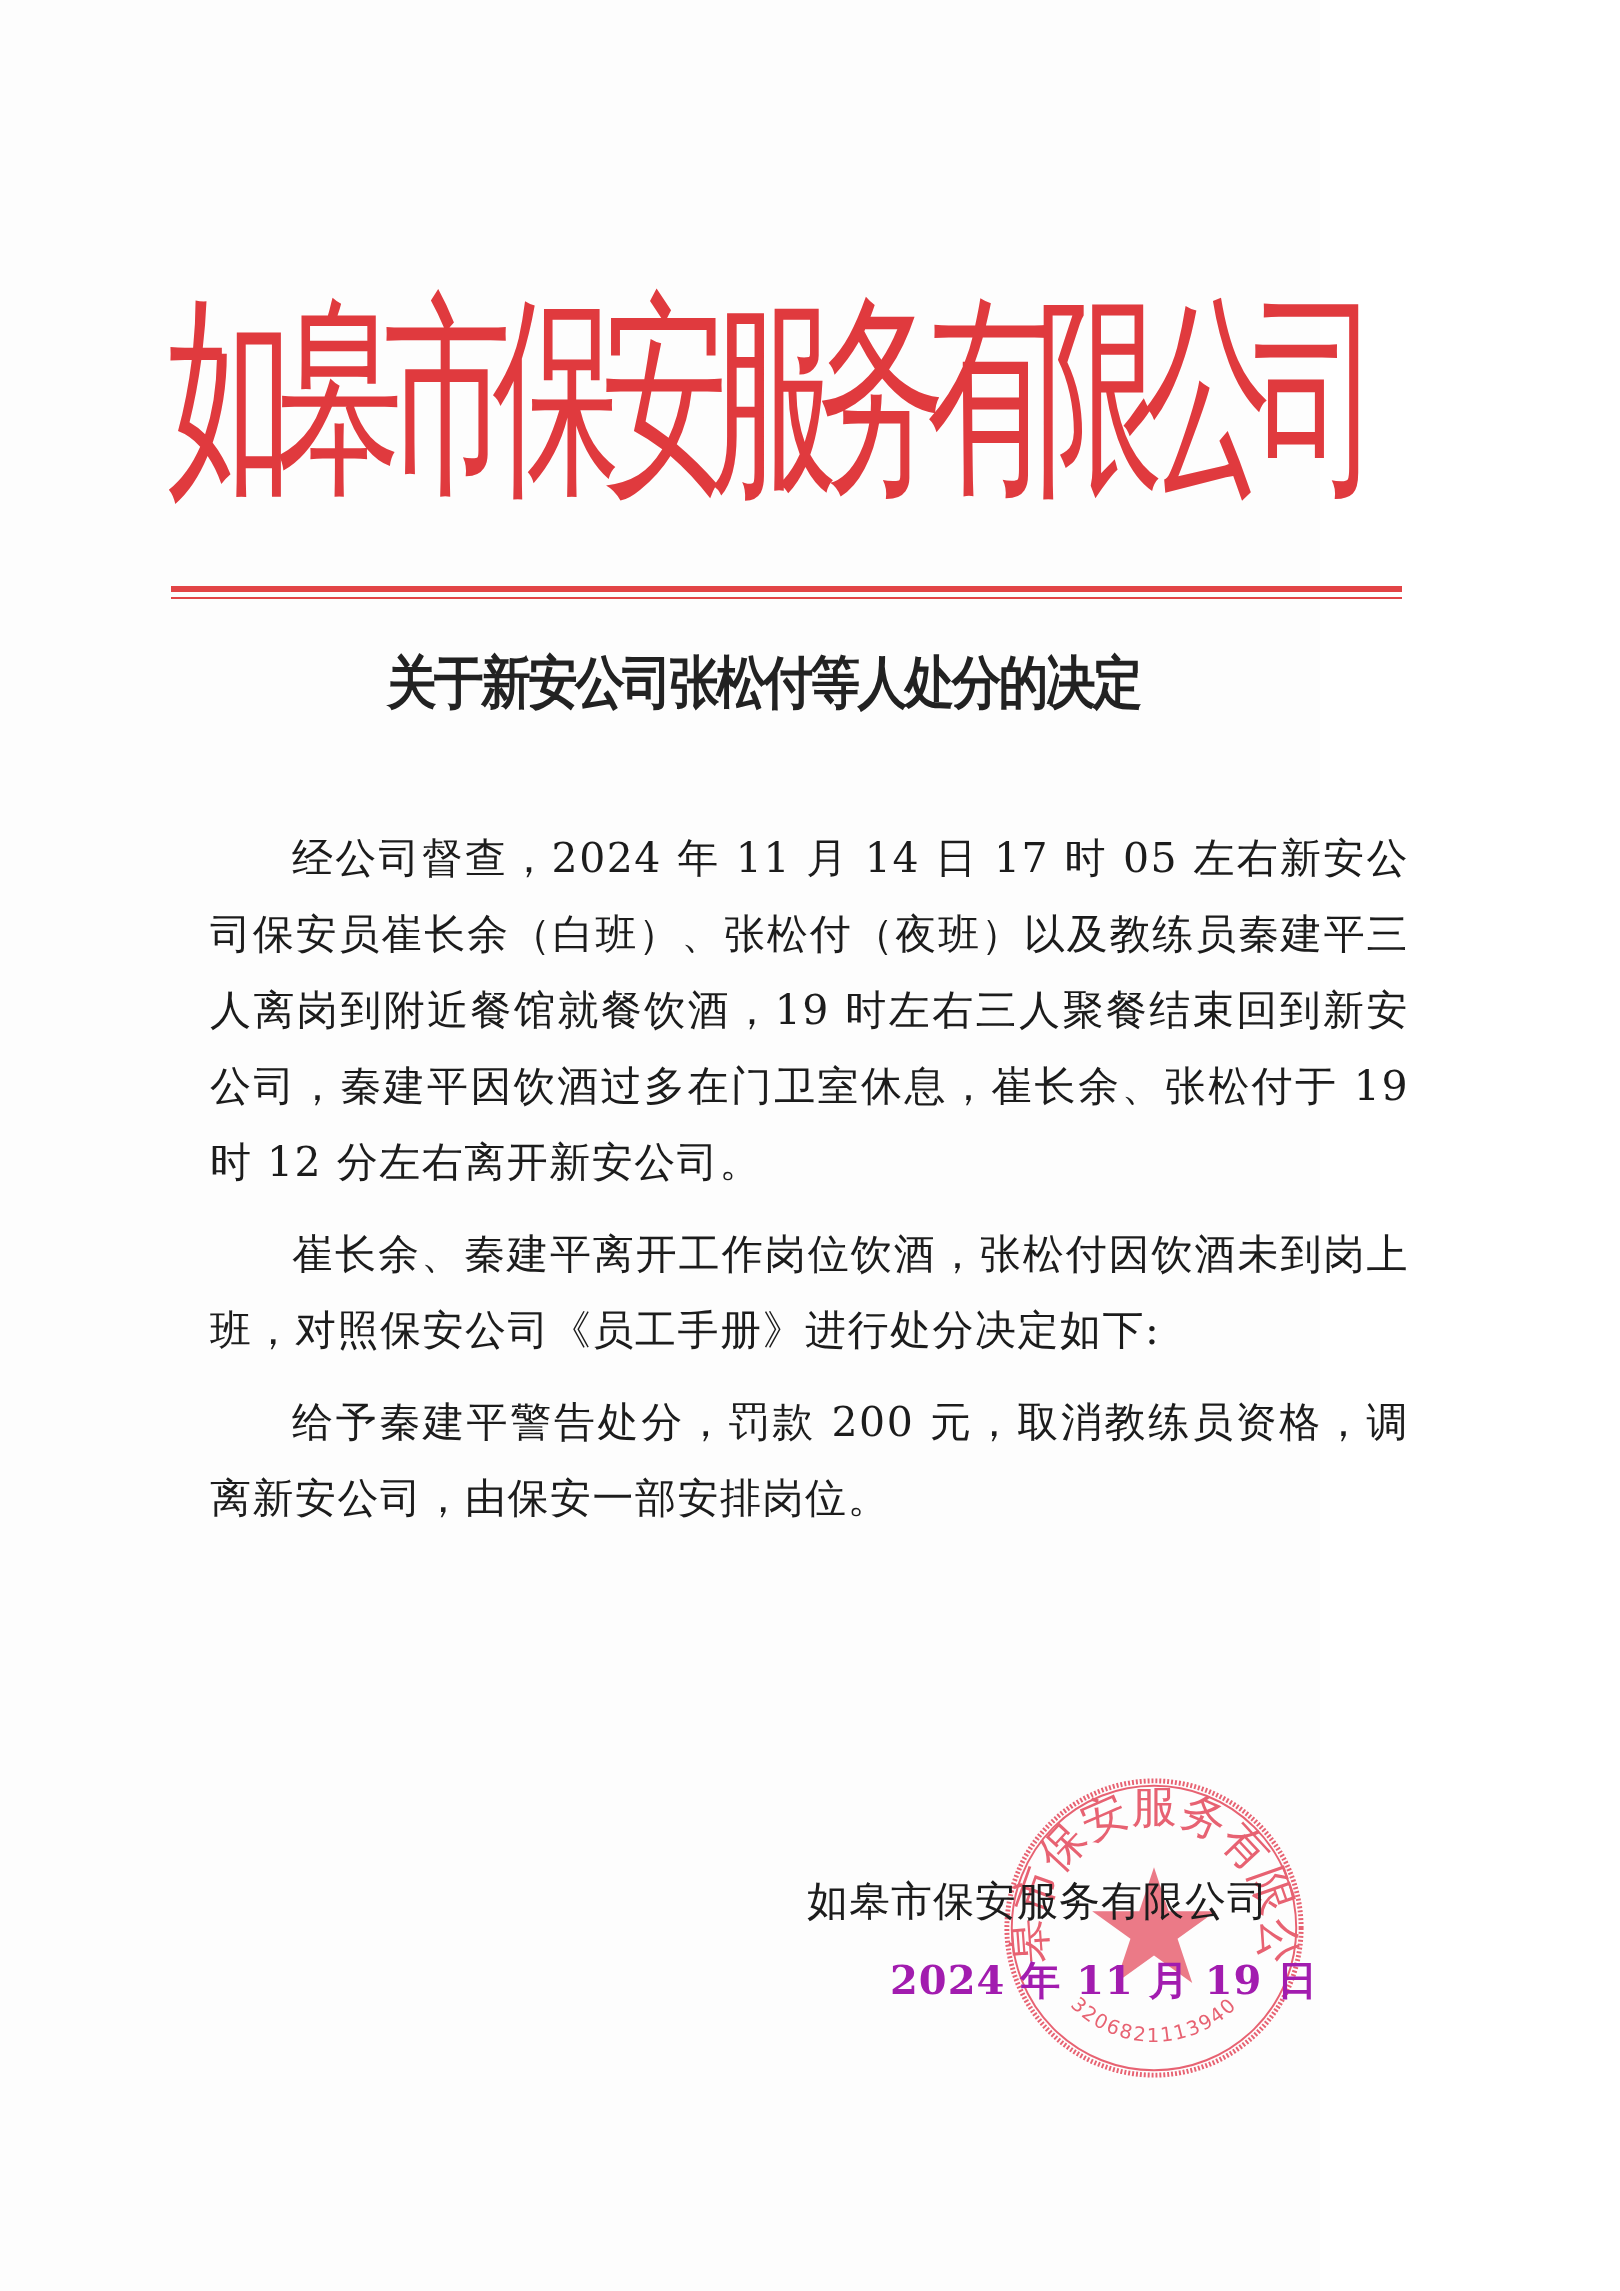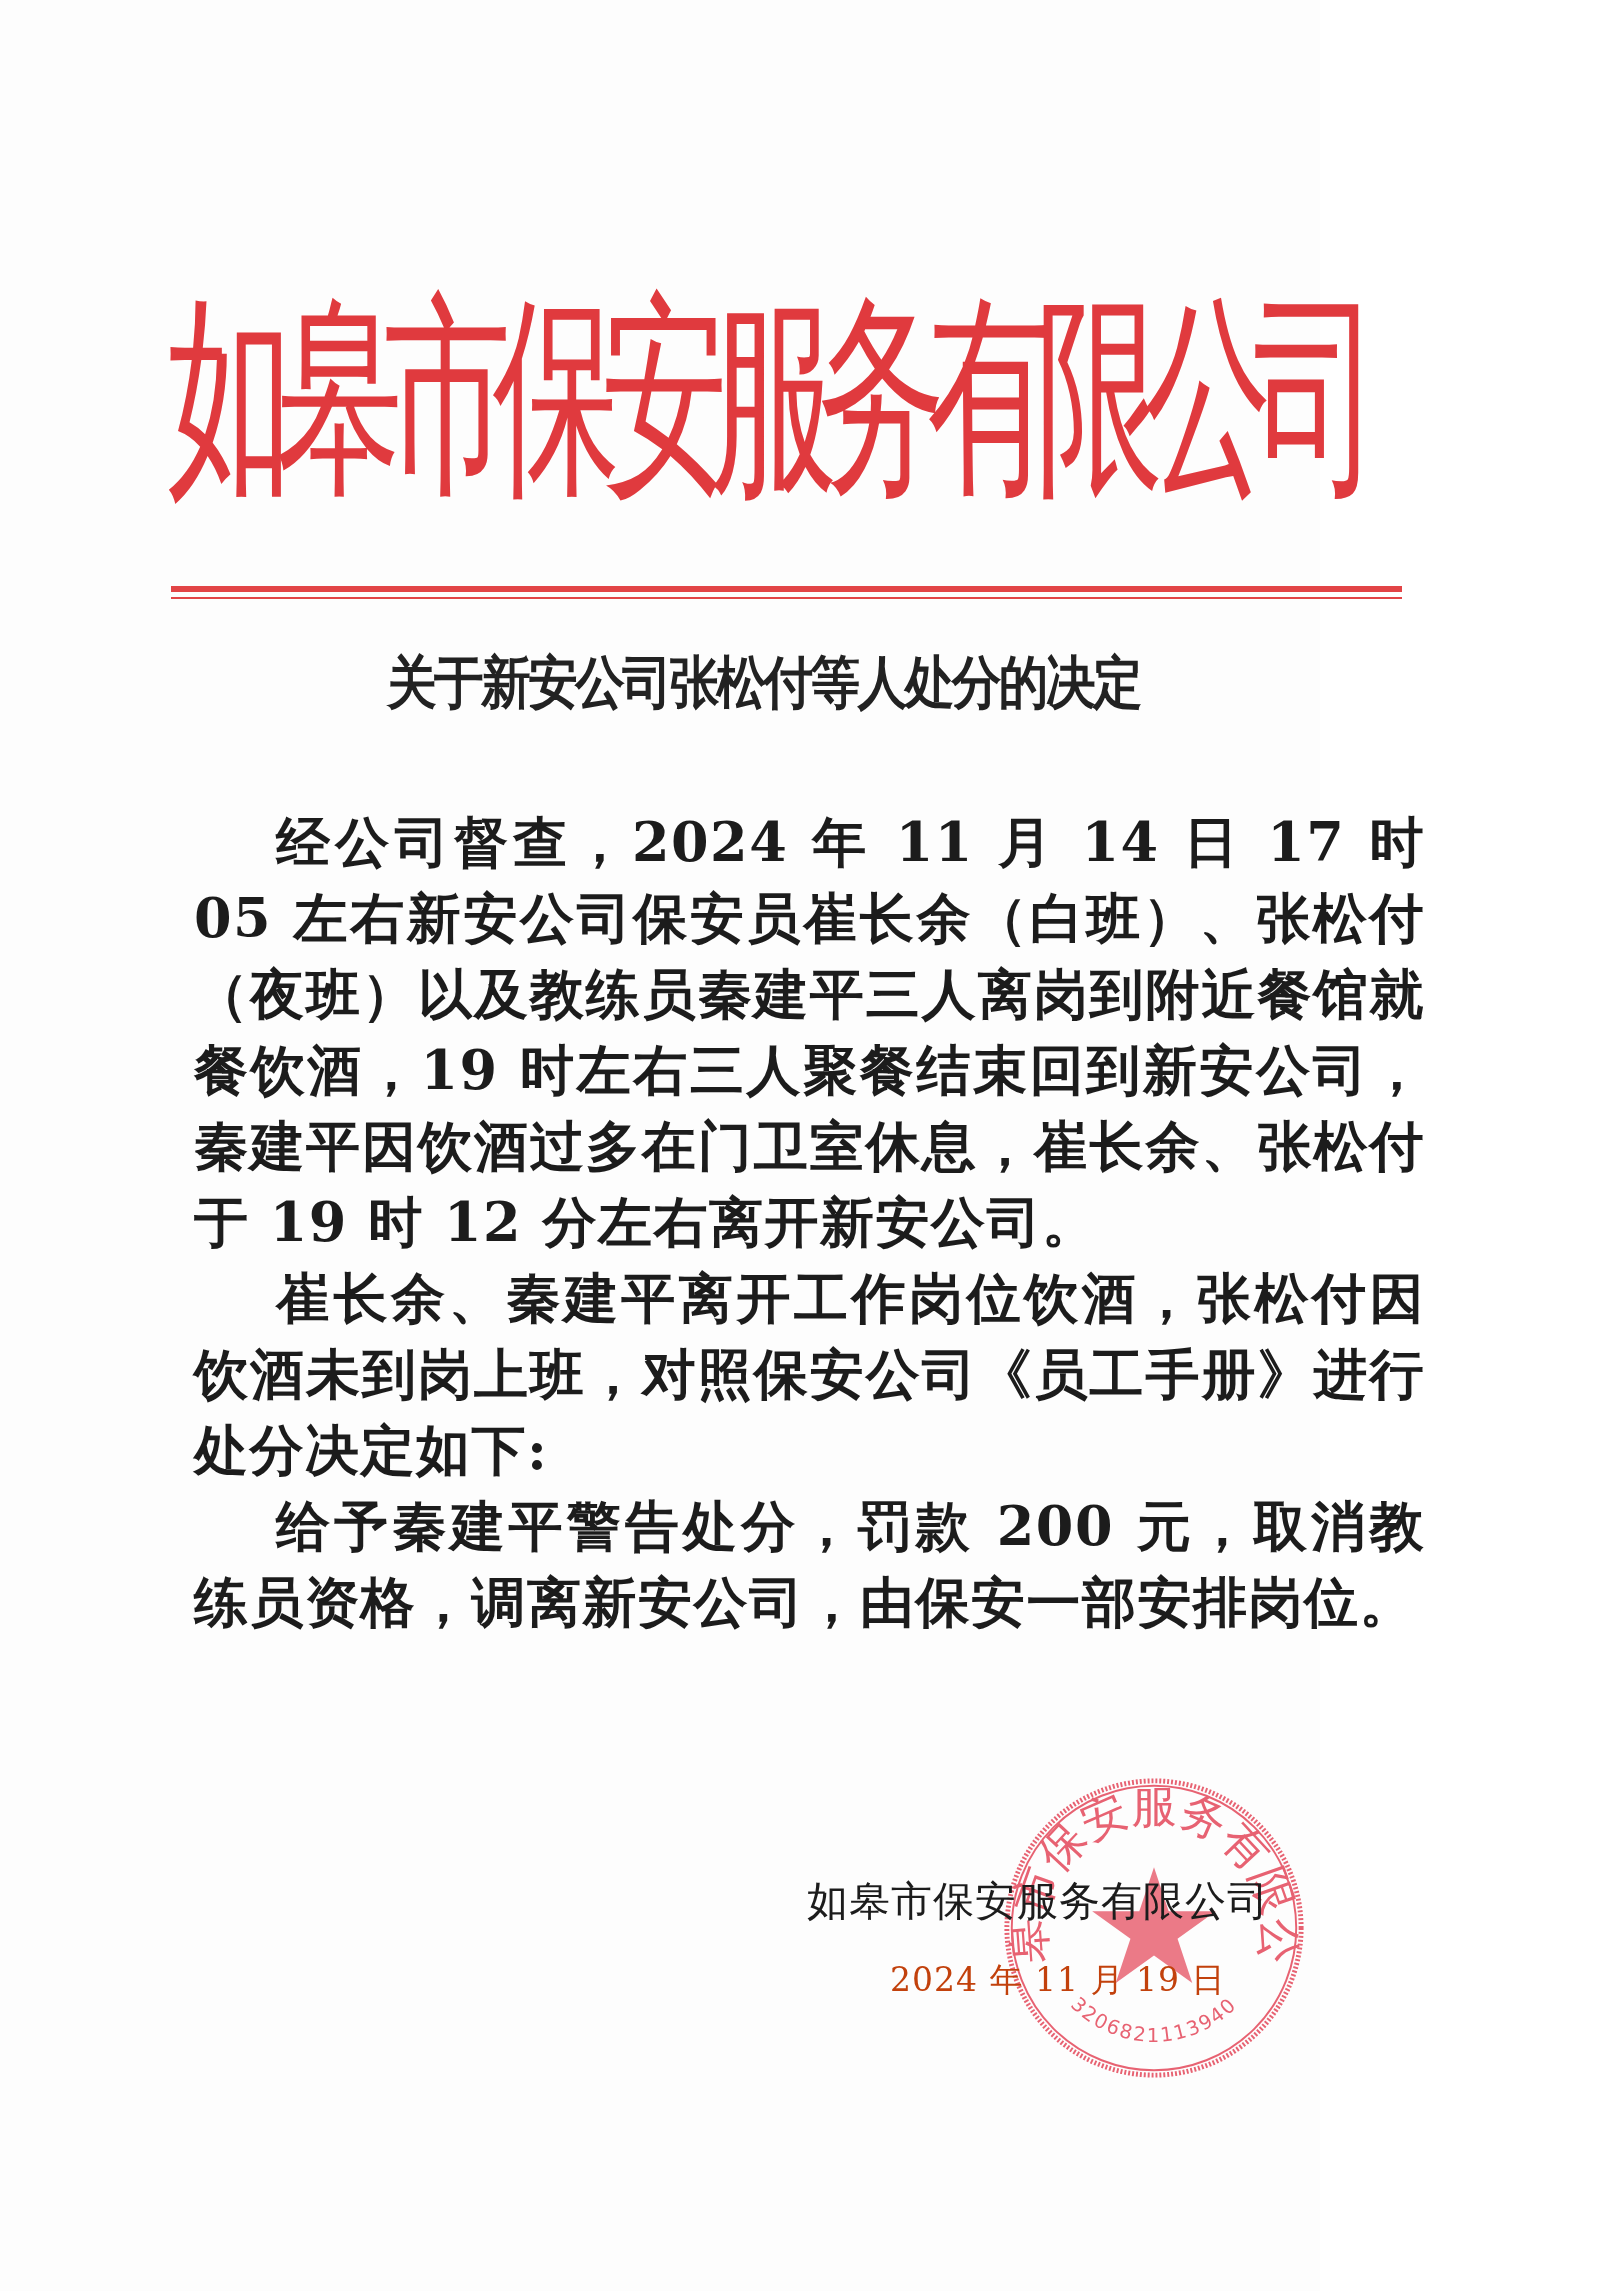--- a/index.html
+++ b/index.html
@@ -9,26 +9,26 @@
   .masthead { position: absolute; left: 167px; top: 265px; width: 1266px; height: 235px;
               color: #e03a3e; font-family: "DejaVu Serif", serif; font-size: 192px;
               line-height: 235px; letter-spacing: -27.4px; white-space: nowrap;
               transform: scaleX(0.66) scaleY(1.12); transform-origin: left top; }
   .rule-thick { position: absolute; left: 171px; top: 586px; width: 1231px; height: 5.9px; background: #e24446; }
   .rule-thin  { position: absolute; left: 171px; top: 597px; width: 1231px; height: 2px; background: #e24446; }
   .doc-title { position: absolute; left: 387px; top: 645px; height: 73px; font-size: 57px; line-height: 73px;
                font-weight: bold; color: #222; white-space: nowrap; letter-spacing: -2.9px;
                transform: scaleX(0.87); transform-origin: left top; }
   .body { position: absolute; left: 194px; top: 804px; width: 1231px; }
-  .para { font-size: 54px; line-height: 76px; text-align: justify; text-align-last: left;
-          text-indent: 82px; margin: 0; letter-spacing: 1.5px; color: #1c1c1c; font-weight: bold; }
+  .para { font-size: 41px; line-height: 76px; text-align: justify; text-align-last: left;
+          text-indent: 82px; margin: 16px; letter-spacing: 1.5px; color: #1c1c1c; }
   .signature { position: absolute; left: 807px; top: 1874px; font-size: 41px; line-height: 55px;
                white-space: nowrap; color: #1c1c1c; z-index: 3; letter-spacing: 1px; }
-  .date { position: absolute; left: 890px; top: 1952px; font-size: 33px; line-height: 55px;
-          white-space: nowrap; color: #c2410c; z-index: 3; letter-spacing: 1px; }
+  .date { position: absolute; left: 890px; top: 1952px; font-size: 40px; line-height: 55px;
+          white-space: nowrap; color: #a21caf; z-index: 3; letter-spacing: 1px; font-weight: bold; }
   .seal { position: absolute; left: 1000px; top: 1774px; width: 308px; height: 308px; z-index: 2; opacity: 0.85; }
 </style>
 </head>
 <body>
 
 <div class="page">
 
   <div class="masthead">如皋市保安服务有限公司</div>
 
   <div class="rule-thick"></div>

